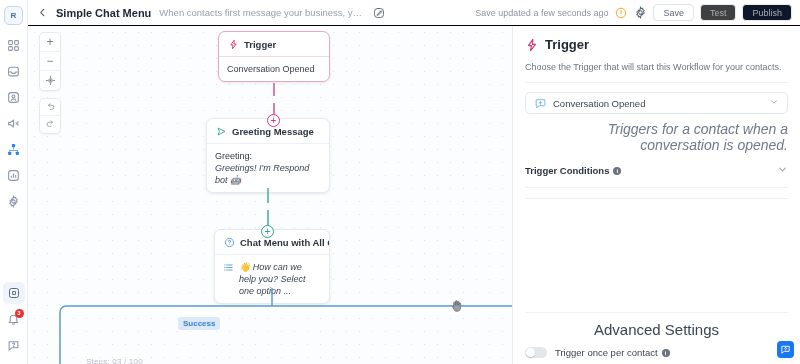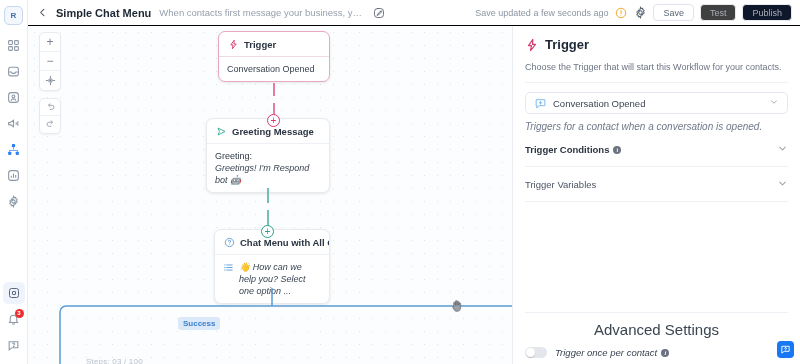--- a/index.html
+++ b/index.html
@@ -198,41 +198,41 @@
     font-size: 9px; color: #6d7683; margin-top: 9px; line-height: 1.35;
   }
   .panel-divider { height: 1px; background: #edf0f4; margin-top: 9px; }
   .select-box {
     margin-top: 9px; height: 22px; border: 1px solid #e3e8ee; border-radius: 5px;
     display: flex; align-items: center; gap: 6px; padding: 0 8px;
     font-size: 9.5px; color: #3a4552; cursor: pointer; background: #fff;
   }
   .select-box .chev { margin-left: auto; color: #9aa3af; }
   .sel-ico { width: 13px; height: 13px; flex: 0 0 13px; display:flex; align-items:center; justify-content:center; }
-  .hint-italic { font-size: 10px; font-style: italic; color: #70798a; margin-top: 7px; }
+  .hint-italic { font-size: 14px; font-style: italic; color: #70798a; margin-top: 7px; text-align: right; }
   .accordion {
     display: flex; align-items: center; gap: 4px;
     font-size: 9.5px; font-weight: 700; color: #2b3542;
     padding: 11px 0 0 0; cursor: pointer;
   }
   .accordion.normal { font-weight: 400; color: #4b5563; }
   .accordion .chev { margin-left: auto; color: #9aa3af; }
   .info-dot {
     width: 8px; height: 8px; border-radius: 50%; background: #6b7280;
     color: #fff; font-size: 6px; line-height: 8px; text-align: center;
     font-weight: 700; display: inline-block;
   }
   .acc-line { height: 1px; background: #edf0f4; margin-top: 10px; }
 
   .panel-footer {
     position: absolute; left: 12px; right: 12px; bottom: 6px;
   }
   .footer-line { height: 1px; background: #edf0f4; margin-bottom: 8px; }
   .adv-title { font-size: 15px; color: #3a4552; text-align: center; }
-  .toggle-row { display: flex; align-items: center; gap: 8px; margin-top: 9px; font-style: italic; }
+  .toggle-row { display: flex; align-items: center; gap: 8px; margin-top: 9px; }
   .toggle {
     width: 22px; height: 11px; border-radius: 6px; background: #e3e7ec;
     position: relative; cursor: pointer; flex: 0 0 22px;
   }
   .toggle .knob {
     position: absolute; left: 1px; top: 1px; width: 9px; height: 9px;
     border-radius: 50%; background: #fff; box-shadow: 0 1px 1px rgba(0,0,0,.18);
   }
   .toggle-label { font-size: 9.5px; color: #3a4552; display: flex; align-items: center; gap: 4px; }
 
@@ -529,28 +529,20 @@
           <span>Trigger Conditions</span>
           <span class="info-dot">i</span>
           <span class="chev">
             <svg width="11" height="11" viewBox="0 0 24 24" fill="none" stroke="currentColor" stroke-width="2.2" stroke-linecap="round" stroke-linejoin="round">
               <polyline points="6 9 12 15 18 9"></polyline>
             </svg>
           </span>
         </div>
         <div class="acc-line"></div>
 
-        <div class="accordion normal">
-          <span>Trigger Variables</span>
-          <span class="chev">
-            <svg width="11" height="11" viewBox="0 0 24 24" fill="none" stroke="currentColor" stroke-width="2.2" stroke-linecap="round" stroke-linejoin="round">
-              <polyline points="6 9 12 15 18 9"></polyline>
-            </svg>
-          </span>
-        </div>
         <div class="acc-line"></div>
 
         <div class="panel-footer">
           <div class="footer-line"></div>
           <div class="adv-title">Advanced Settings</div>
           <div class="toggle-row">
             <div class="toggle">
               <div class="knob"></div>
             </div>
             <div class="toggle-label">

